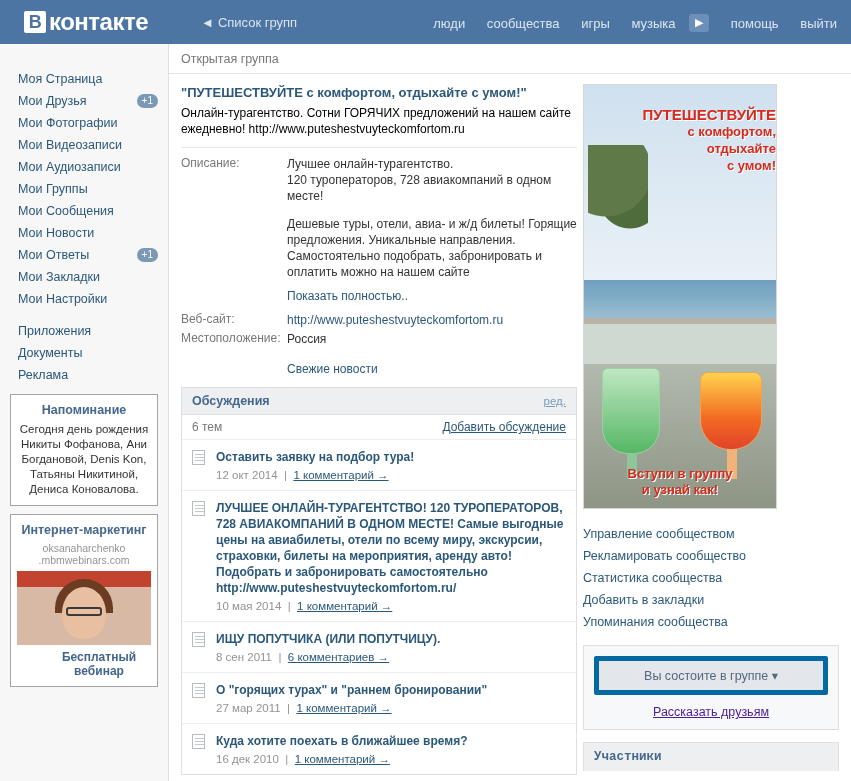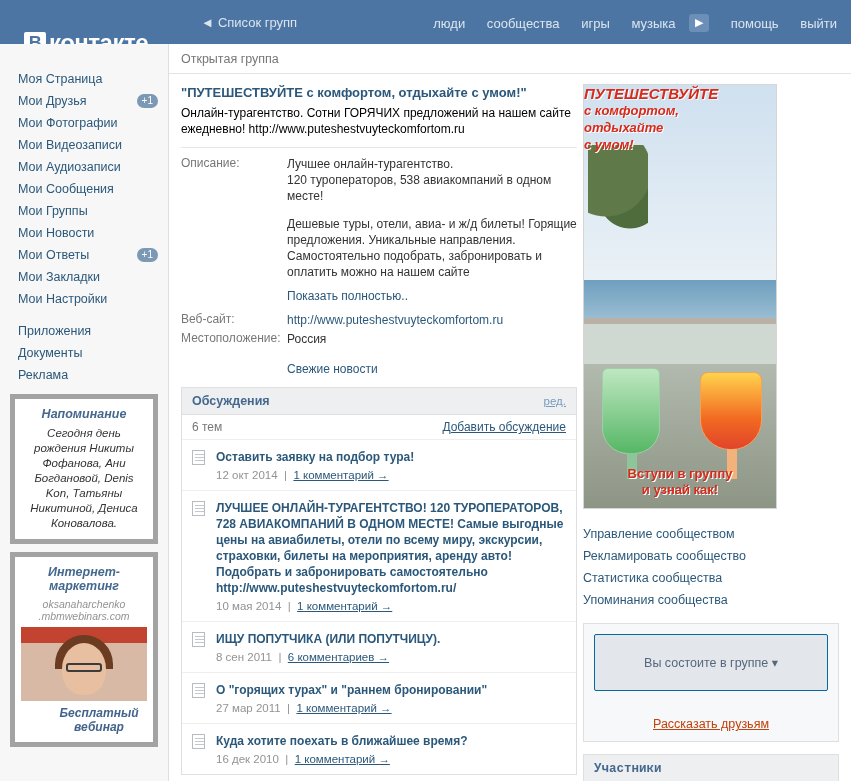--- a/index.html
+++ b/index.html
@@ -11,21 +11,21 @@
   body { width: 851px; height: 781px; overflow: hidden; position: relative; }
 
   
   .topbar {
     position: absolute; left: 0; top: 0; width: 851px; height: 44px;
     background: #4c75a3; color: #fff;
   }
   .logo {
     position: absolute; left: 24px; top: 8px;
     font-size: 24px; font-weight: bold; color: #fff;
-    letter-spacing: -0.5px; white-space: nowrap; margin-top: 21px;
+    letter-spacing: -0.5px; white-space: nowrap;
   }
   .logo .vk-box {
     display: inline-block; background:#fff; color:#4c75a3;
     width: 22px; height: 22px; line-height: 22px; text-align:center;
     font-size: 18px; border-radius: 2px; margin-right: 3px;
     vertical-align: 2px;
   }
   .back-link {
     position: absolute; left: 201px; top: 15px;
     font-size: 13px; color: #dbe5ef; white-space: nowrap; text-align: right;
@@ -52,22 +52,22 @@
     position: relative; padding: 4px 10px 4px 18px;
     font-size: 12.5px; color: #2b587a; cursor: pointer;
   }
   .side-item .badge {
     position: absolute; right: 10px; top: 4px;
     background: #7b98b5; color: #fff; font-size: 10px;
     border-radius: 8px; padding: 1px 5px; line-height: 12px;
   }
   .side-sep { height: 10px; }
   .side-block {
-    margin: 8px 10px 0 10px; background:#fff; border:5px solid #a3a3a3;
-    padding: 8px 6px; text-align:center;font-style:italic;
+    margin: 8px 10px 0 10px; background:#fff; border:1px solid #a3a3a3;
+    padding: 8px 6px; text-align:center;
   }
   .side-block h4 {
     margin: 0 0 5px 0; font-size: 12.5px; color: #45688e; font-weight: bold;
   }
   .side-block p { margin: 0; font-size: 11.5px; color: #333; line-height: 15px; }
   .side-sub { font-size: 10.5px; color: #939393; margin-top: 3px; }
   .photo-ad {
     width: 100%; height: 74px; margin-top: 5px;
     background: linear-gradient(#c2432f 0 22%, #d7b9a5 22% 100%);
     position: relative; overflow:hidden;
@@ -174,45 +174,44 @@
   .poster .glass2 {
     position:absolute; right: 14px; bottom:58px; width:62px; height:78px;
     background: linear-gradient(#ffd34d, #f26a22 60%, #e2432a);
     border-radius: 8px 8px 30px 30px; border:1px solid #f0a35a;
   }
   .poster .glass2:after {
     content:""; position:absolute; left:26px; bottom:-30px; width:10px; height:30px;
     background:#f3b27a;
   }
   .poster .headline {
-    position:absolute; left:0; top:0; width:100%; text-align:left;
+    position:absolute; left:0; top:21px; width:100%; text-align:right;
     color:#d62a1a; font-weight:bold; font-size:15px; line-height:17px;
     text-shadow: 1px 1px 0 #fff;
-    font-style: italic;
   }
   .poster .headline .l2 { font-size: 13px; display:block; }
   .poster .footline {
     position:absolute; left:0; bottom:10px; width:100%; text-align:center;
     color:#d62a1a; font-weight:bold; font-size:13px; line-height:16px;
     text-shadow: 1px 1px 0 #fff;
   }
   .right-links { margin-top: 14px; }
   .right-links a {
     display:block; font-size: 12.5px; color: #2b587a;
     text-decoration:none; padding: 4px 0;
   }
   .member-box {
     margin-top: 12px; border:1px solid #dfdfdf; background:#f7f8fa;
     padding: 10px; text-align:center;
   }
   .member-btn {
-    display:block; width: 100%; padding: 20px 0; font-size: 12.5px;
-    color:#55677d; background:#e3e7ec; border:1px solid #0369a1; border-radius:2px;
-  }
-  .tell-friends { display:block; margin-top: 26px; font-size:12.5px; color:#c2410c; }
+    display:block; width: 100%; padding: 7px 0; font-size: 12.5px;
+    color:#55677d; background:#e3e7ec; border:5px solid #0369a1; border-radius:2px;
+  }
+  .tell-friends { display:block; margin-top: 10px; font-size:12.5px; color:#4c1d95; }
   .members-head {
     margin-top: 12px; border:1px solid #dfdfdf; border-bottom:none;
     background:#edeff1; padding: 7px 10px; font-size: 12.5px;
     font-weight:bold; color:#45688e;font-family:Liberation Mono, monospace;
   }
 </style>
 </head>
 <body>
 
 <div class="topbar">
@@ -245,24 +244,24 @@
     <div class="side-item">
       <span>Мои Фотографии</span>
     </div>
     <div class="side-item">
       <span>Мои Видеозаписи</span>
     </div>
     <div class="side-item">
       <span>Мои Аудиозаписи</span>
     </div>
     <div class="side-item">
+      <span>Мои Группы</span>
+    </div>
+    <div class="side-item">
       <span>Мои Сообщения</span>
-    </div>
-    <div class="side-item">
-      <span>Мои Группы</span>
     </div>
     <div class="side-item">
       <span>Мои Новости</span>
     </div>
     <div class="side-item">
       <span>Мои Ответы</span>
       <span class="badge">+1</span>
     </div>
     <div class="side-item">
       <span>Мои Закладки</span>
@@ -306,21 +305,21 @@
   <div class="content">
     <div class="col-left">
       <div class="grp-title">"ПУТЕШЕСТВУЙТЕ с комфортом, отдыхайте с умом!"</div>
       <div class="grp-desc">Онлайн-турагентство. Сотни ГОРЯЧИХ предложений на нашем сайте ежедневно! http://www.puteshestvuyteckomfortom.ru</div>
       <div class="hr"></div>
 
       <div class="row">
         <div class="lbl">Описание:</div>
         <div class="val">
           <div style="white-space:pre-line">Лучшее онлайн-турагентство.
-120 туроператоров, 538 авиакомпаний в одном месте!</div>
+120 туроператоров, 728 авиакомпаний в одном месте!</div>
           <div class="para-gap"></div>
           <div style="white-space:pre-line">Дешевые туры, отели, авиа- и ж/д билеты! Горящие предложения. Уникальные направления.
 Самостоятельно подобрать, забронировать и оплатить можно на нашем сайте</div>
           <div style="margin-top:8px"><a href="#" class="muted-link">Показать полностью..</a></div>
         </div>
       </div>
 
       <div class="row" style="margin-top:8px">
         <div class="lbl">Веб-сайт:</div>
         <div class="val">
@@ -420,20 +419,21 @@
         <div class="footline">
           <span>Вступи в группу</span><br>
           <span>и узнай как!</span>
         </div>
       </div>
 
       <div class="right-links">
         <a href="#">Управление сообществом</a>
         <a href="#">Рекламировать сообщество</a>
         <a href="#">Статистика сообщества</a>
+        <a href="#">Добавить в закладки</a>
         <a href="#">Упоминания сообщества</a>
       </div>
 
       <div class="member-box">
         <button class="member-btn">
           <span>Вы состоите в группе</span>
           <span>▾</span>
         </button>
         <a href="#" class="tell-friends">Рассказать друзьям</a>
       </div>

